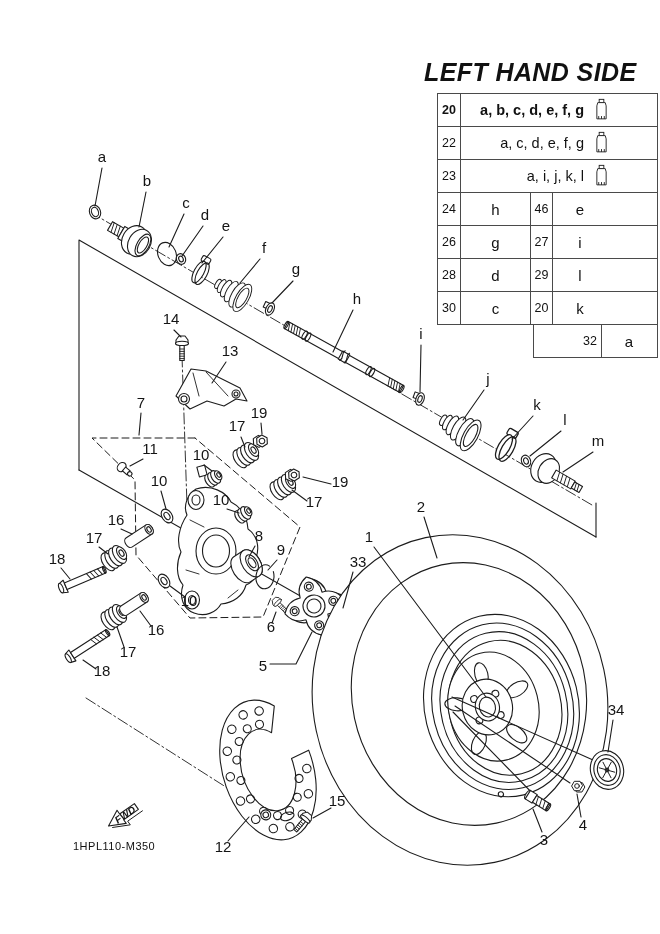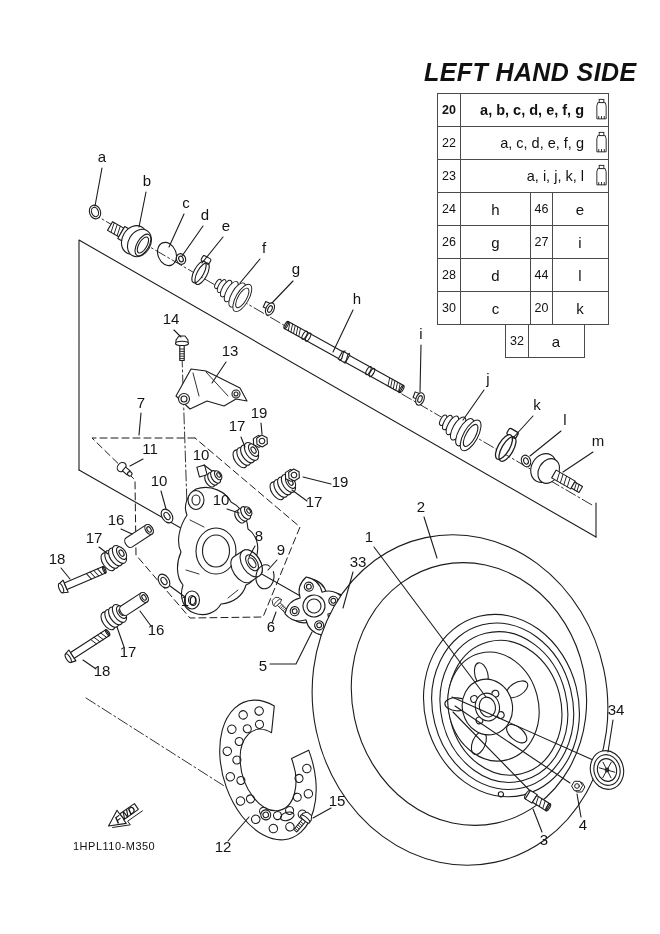--- a/index.html
+++ b/index.html
@@ -24,21 +24,21 @@
   .ref-table{position:absolute;left:437px;top:85px;color:#111;}
   .trow{display:flex;border:1px solid #4a4a4a;margin-top:-1px;background:#fff;height:32px;
       box-sizing:content-box;}
   .trow:first-child{margin-top:8px;font-weight:bold;}
   .cell{display:flex;align-items:center;justify-content:center;box-sizing:border-box;}
   .c-num{width:23px;font-size:12.5px;border-right:1px solid #4a4a4a;}
   .c-full{width:147px;font-size:14.5px;justify-content:flex-end;padding-left:5px;gap:11px;}
   .c-l1{width:69px;font-size:15px;}
   .c-n2{width:23px;font-size:12.5px;border-left:1px solid #4a4a4a;border-right:1px solid #4a4a4a;}
   .c-l2{width:54px;font-size:15px;}
-  .trow-last{margin-left:68px;width:78px;}
+  .trow-last{margin-left:96px;width:78px;padding-left:45px;}
   .tube{flex:0 0 auto;}
   .tube path,.tube rect{stroke:#222;stroke-width:1;fill:#fff;}
   
   .part-number{position:absolute;left:73px;top:840px;font-size:11px;color:#111;
       letter-spacing:.5px;}
 </style>
 </head>
 <body>
 
 <div id="stage">
@@ -472,21 +472,21 @@
   </div>
   <div class="trow">
     <div class="cell c-num">26</div>
     <div class="cell c-l1">g</div>
     <div class="cell c-n2">27</div>
     <div class="cell c-l2">i</div>
   </div>
   <div class="trow">
     <div class="cell c-num">28</div>
     <div class="cell c-l1">d</div>
-    <div class="cell c-n2">44</div>
+    <div class="cell c-n2">29</div>
     <div class="cell c-l2">l</div>
   </div>
   <div class="trow">
     <div class="cell c-num">30</div>
     <div class="cell c-l1">c</div>
     <div class="cell c-n2">20</div>
     <div class="cell c-l2">k</div>
   </div>
   <div class="trow trow-last">
     <div class="cell c-num" style="border-left:none">32</div>

